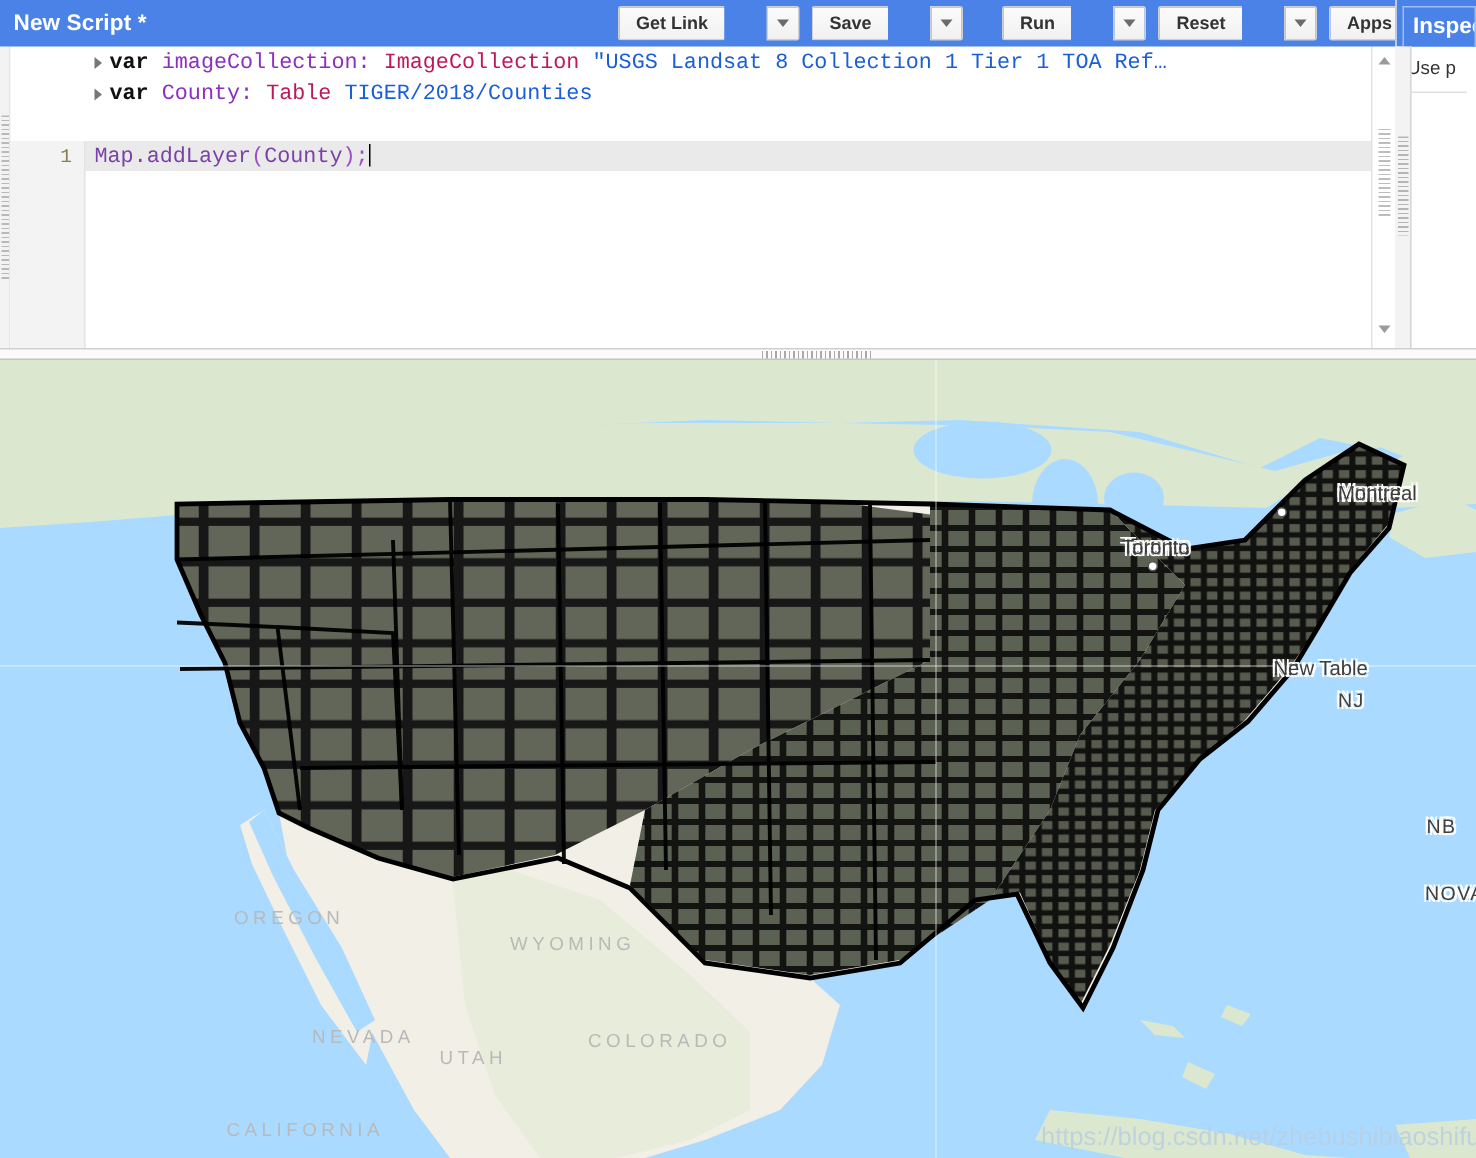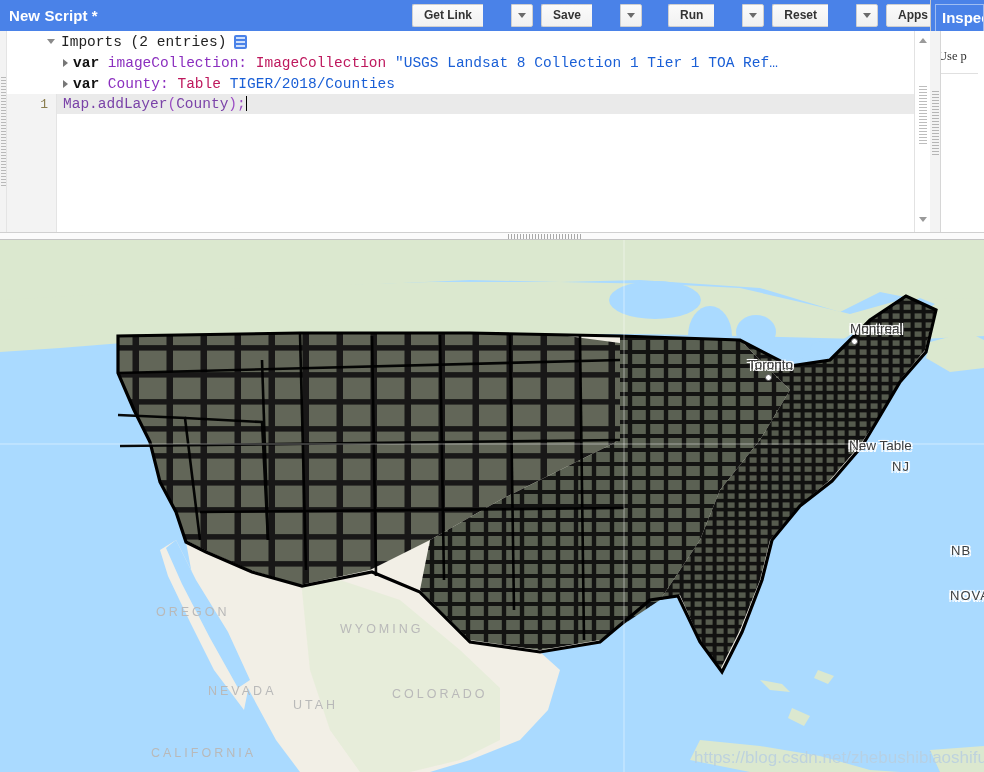--- a/index.html
+++ b/index.html
@@ -65,22 +65,22 @@
     display:flex;align-items:flex-end;box-sizing:border-box;
     padding-left:4px;
   }
   #inspector-tab{
     background:#4a82e8;color:#fff;font-weight:bold;font-size:15px;
     border:1px solid #9fbdf2;border-bottom:none;
     padding:3px 5px 4px 6px;white-space:nowrap;overflow:hidden;
     box-sizing:border-box;height:27px;line-height:19px;
   }
   #inspector-body{
-    padding:18px 0 0 7px;font-size:12.5px;color:#333;
-    font-family:Liberation Serif, serif;white-space:nowrap;
+    padding:7px 0 0 7px;font-size:12.5px;color:#333;
+    font-family:Liberation Sans, sans-serif;white-space:nowrap;
   }
   #inspector-rule{
     margin:9px 6px 0 6px;height:1px;background:#e0e0e0;
   }
 
   
   #editor-region{
     position:absolute;left:0;top:31px;width:930px;height:201px;
     background:#fff;box-sizing:border-box;overflow:hidden;
   }
@@ -290,25 +290,20 @@
   <div id="inspector-rule"></div>
 </div>
 
 <div id="editor-region">
 
   <div id="left-grip">
     <div class="dots"></div>
   </div>
 
   <div id="imports">
-    <div class="imports-row">
-      <span class="fold-arrow-down"></span>
-      <span id="imports-title">Imports (2 entries)</span>
-      <span class="imports-icon"></span>
-    </div>
 
     <div class="imports-row">
       <span class="fold-arrow-right"></span>
       <span class="kw">var</span>
       <span>&nbsp;</span>
       <span class="vname">imageCollection:</span>
       <span>&nbsp;</span>
       <span class="ptype">ImageCollection</span>
       <span>&nbsp;</span>
       <span class="str">"USGS Landsat 8 Collection 1 Tier 1 TOA Ref…</span>
@@ -461,21 +456,21 @@
       </g>
     </g>
 
     <line x1="624" y1="0" x2="624" y2="532" stroke="#ffffff" stroke-width="1" opacity=".45"></line>
     <line x1="0" y1="204" x2="984" y2="204" stroke="#ffffff" stroke-width="1" opacity=".45"></line>
 
     <path d="M176,300 L196,340 L228,392 L250,440 L238,448 L210,398
              L182,344 L166,308 Z" fill="#aadaff"></path>
   </svg>
 
-  <div class="mlabel city" style="left:810px;top:81px;padding-left:40px;">Montreal</div>
+  <div class="mlabel city" style="left:852px;top:81px;padding-left:40px;">Montreal</div>
   <div class="citydot" style="left:851px;top:98px;"></div>
 
   <div class="mlabel city" style="left:748px;top:117px;">Toronto</div>
   <div class="citydot" style="left:765px;top:134px;"></div>
 
   <div class="mlabel city" style="left:849px;top:198px;">New Table</div>
 
   <div class="mlabel prov" style="left:951px;top:303px;">NB</div>
   <div class="mlabel prov" style="left:950px;top:348px;">NOVA</div>
   <div class="mlabel prov" style="left:892px;top:219px;">NJ</div>

